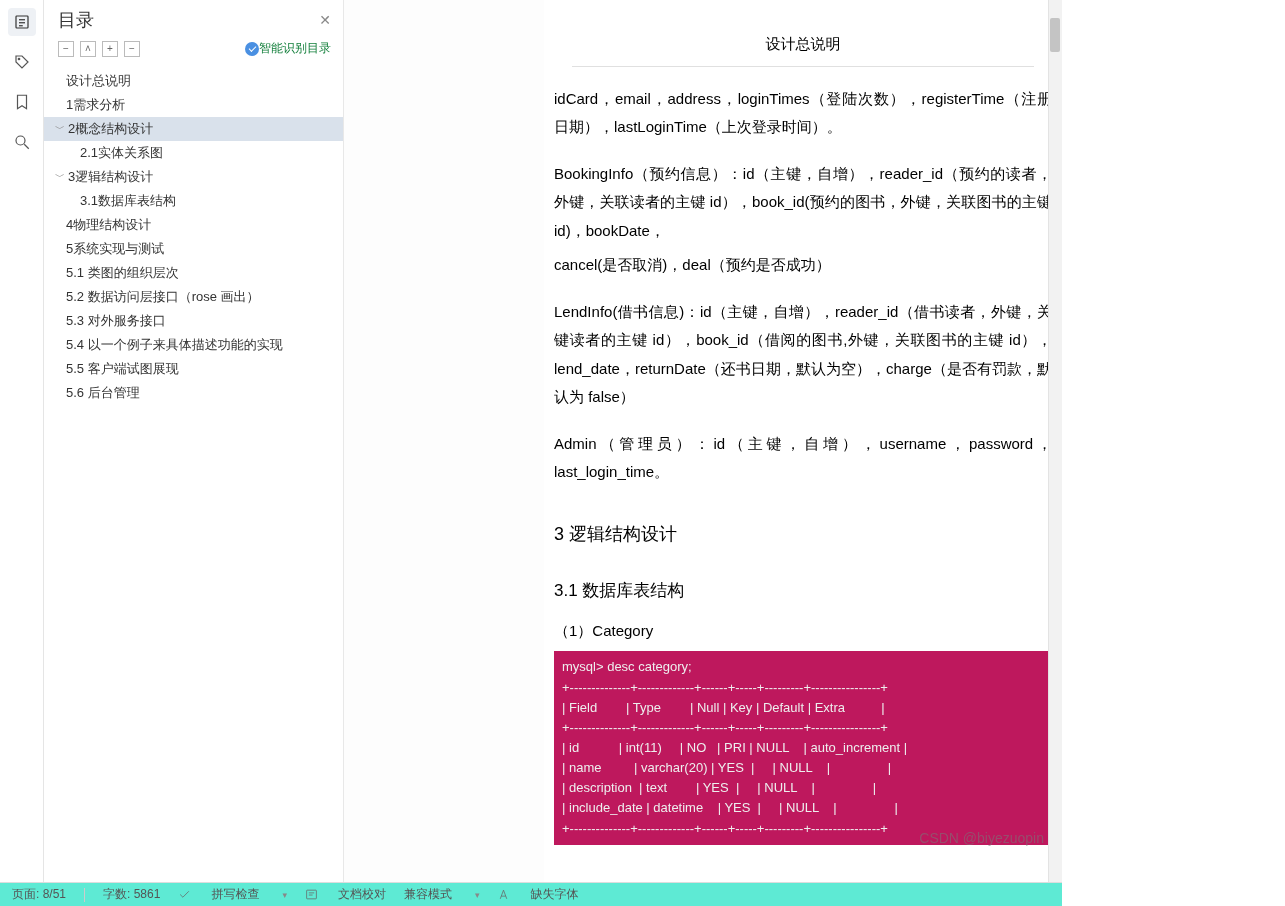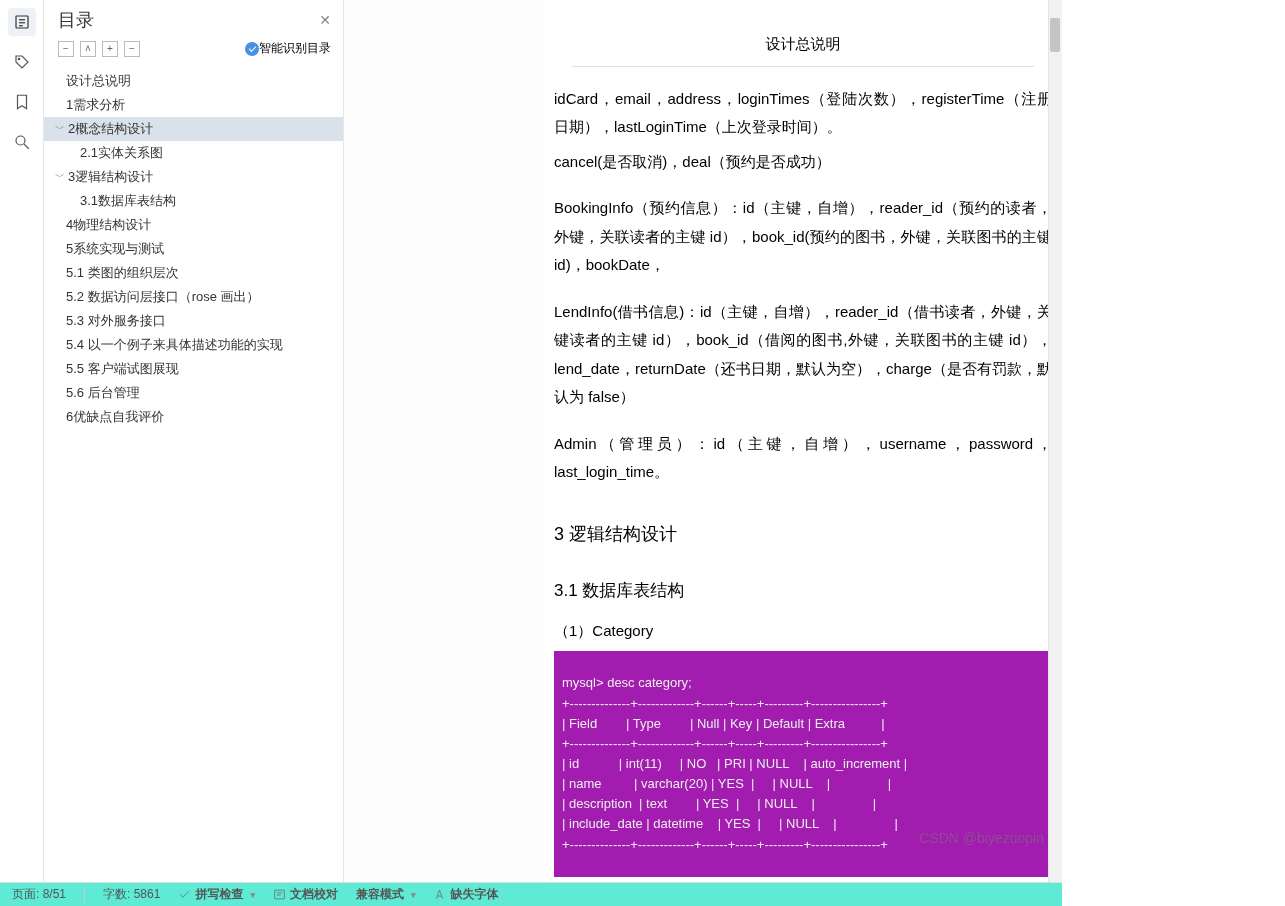--- a/index.html
+++ b/index.html
@@ -14,50 +14,50 @@
 .rail svg { width:18px; height:18px; stroke:currentColor; fill:none; stroke-width:1.6; }
 
 
 .outline { width:300px; border-right:1px solid #e8e8e8; display:flex; flex-direction:column; background:#fff; }
 .outline-head { display:flex; justify-content:space-between; align-items:center; padding:8px 12px 4px 14px; }
 .outline-title { font-size:18px; color:#333; }
 .outline-close { color:#888; cursor:pointer; font-size:14px; }
 .outline-tools { display:flex; justify-content:space-between; align-items:center; padding:4px 12px 8px 14px; font-size:12px; color:#666; }
 .toolrow { display:flex; gap:6px; }
 .toolbtn { width:16px; height:16px; border:1px solid #bbb; background:#fff; display:flex; align-items:center; justify-content:center; font-size:10px; color:#666; cursor:pointer; line-height:1; }
-.smart { display:flex; align-items:center; color:#000000; cursor:pointer;text-align:right; }
+.smart { display:flex; align-items:center; color:#15803d; cursor:pointer;text-align:right; }
 .smart-dot { width:14px; height:14px; border-radius:50%; background:#4a90e2; display:flex; align-items:center; justify-content:center; }
 .smart-dot::after { content:""; width:6px; height:3px; border-left:1.5px solid #fff; border-bottom:1.5px solid #fff; transform:rotate(-45deg); margin-top:-2px; }
 .toc { flex:1; overflow-y:auto; font-size:13px; color:#333; padding:4px 0 12px 0; }
 .toc-item { padding:3px 10px 3px 10px; display:flex; align-items:center; cursor:pointer; white-space:nowrap; }
 .toc-item.selected { background:#d9e1eb; }
 .chev { width:12px; display:inline-flex; justify-content:center; color:#888; font-size:10px; margin-right:2px; }
 .toc-l0 { padding-left:22px; }
 .toc-l1h { padding-left:10px; }
 .toc-l2 { padding-left:36px;text-align:center; }
 
 
 .docarea { flex:1; background:#fdfdfd; overflow:hidden; display:flex; justify-content:center; position:relative; }
 .page { width:720px; margin-left:200px; background:#fff; padding:0 10px 40px 10px; font-family:"SimSun","Songti SC",serif; color:#000; font-size:15px; line-height:1.9; overflow:hidden; }
 .pgtitle { text-align:center; font-size:15px; padding:30px 0 6px 0; border-bottom:1px solid transparent; }
 .pgtitle-bar { border-bottom:1px solid #e0e0e0; margin:0 18px 18px 18px; }
 .para { margin:6px 0; text-align:justify; }
 .u { text-decoration-color:#d23; text-underline-offset:2px; }
 .sect-h { font-size:18px; margin:30px 0 14px 0; }
 .sub-h { font-size:17px; margin:24px 0 10px 0; }
 .item-h { margin:10px 0 6px 0; }
-.term { font-family:Consolas,Menlo,monospace; width:100%; background:#a21caf; color:#eee; font-size:13px; line-height:1.55; padding:22px 8px; white-space:pre; overflow:hidden; }
+.term { font-family:Consolas,Menlo,monospace; width:100%; background:#be185d; color:#eee; font-size:13px; line-height:1.55; padding:6px 8px; white-space:pre; overflow:hidden; }
 
 
 .wm { position:absolute; right:18px; bottom:36px; color:rgba(120,120,120,0.55); font-size:14px; font-family:Arial,sans-serif; pointer-events:none; }
 
 
 .status { height:24px; border-top:1px solid #ddd; display:flex; align-items:center; gap:18px; padding:0 12px; font-size:12px; color:#555; background:#5eead4; }
 .status .sep { width:1px; height:14px; background:#ccc; }
-.status .sbtn { display:flex; align-items:center; gap:4px; cursor:pointer;font-weight:bold; }
+.status .sbtn { display:flex; align-items:center; gap:20px; cursor:pointer; }
 .status svg { width:13px; height:13px; stroke:#666; fill:none; stroke-width:1.4; }
 .dd::after { content:"▾"; font-size:9px; margin-left:3px; color:#888; }
 
 
 .scroll-stub { position:absolute; top:0; right:0; width:14px; height:100%; background:#f2f2f2; border-left:1px solid #e3e3e3; }
 .scroll-thumb { position:absolute; top:18px; right:2px; width:10px; height:34px; background:#c4c4c4; border-radius:2px; }
 </style>
 </head>
 <body>
 <div class="app">
@@ -146,38 +146,35 @@
           </div>
       <div class="toc-item toc-l0">
             <span>5.4  以一个例子来具体描述功能的实现</span>
           </div>
       <div class="toc-item toc-l0">
             <span>5.5  客户端试图展现</span>
           </div>
       <div class="toc-item toc-l0">
             <span>5.6  后台管理</span>
           </div>
-      <div class="toc-item toc-l0">
-            <span>6优缺点自我评价</span>
-          </div>
     </div>
   </div>
 
   <div class="docarea">
     <div class="scroll-stub">
           <div class="scroll-thumb"></div>
         </div>
     <div class="page">
       <div class="pgtitle">设计总说明</div>
       <div class="pgtitle-bar"></div>
 
       <div class="para"><span class="u">idCard</span><span>，email，address，</span><span class="u">loginTimes</span><span>（登陆次数），</span><span class="u">registerTime</span><span>（注册日期），</span><span class="u">lastLoginTime</span><span>（上次登录时间）。</span></div>
 
+      <div class="para" style="margin-top:18px"><span class="u">BookingInfo</span><span>（预约信息）：id（主键，自增），reader_id（预约的读者，外键，关联读者的主键 id），book_id(预约的图书，外键，关联图书的主键 id)，</span><span class="u"></span><span></span><span class="u">bookDate</span><span>，</span></div>
       <div class="para"><span>cancel(是否取消)，deal（预约是否成功）</span></div>
-      <div class="para" style="margin-top:18px"><span class="u">BookingInfo</span><span>（预约信息）：id（主键，自增），reader_id（预约的读者，外键，关联读者的主键 id），book_id(预约的图书，外键，关联图书的主键 id)，</span><span class="u"></span><span></span><span class="u">bookDate</span><span>，</span></div>
 
       <div class="para" style="margin-top:18px"><span class="u">LendInfo</span><span>(借书信息)：id（主键，自增），reader_id（借书读者，外键，关键读者的主键 id），book_id（借阅的图书,外键，关联图书的主键 id），lend_date，</span><span class="u"></span><span></span><span class="u">returnDate</span><span>（还书日期，默认为空），charge（是否有罚款，默认为 false）</span></div>
 
       <div class="para" style="margin-top:18px"><span>Admin（管理员）：id（主键，自增），username，password，last_login_time。</span></div>
 
       <div class="sect-h">3   逻辑结构设计</div>
       <div class="sub-h">3.1 数据库表结构</div>
       <div class="item-h">（1）Category</div>
 
       <div class="term"><span>mysql&gt; desc category;

